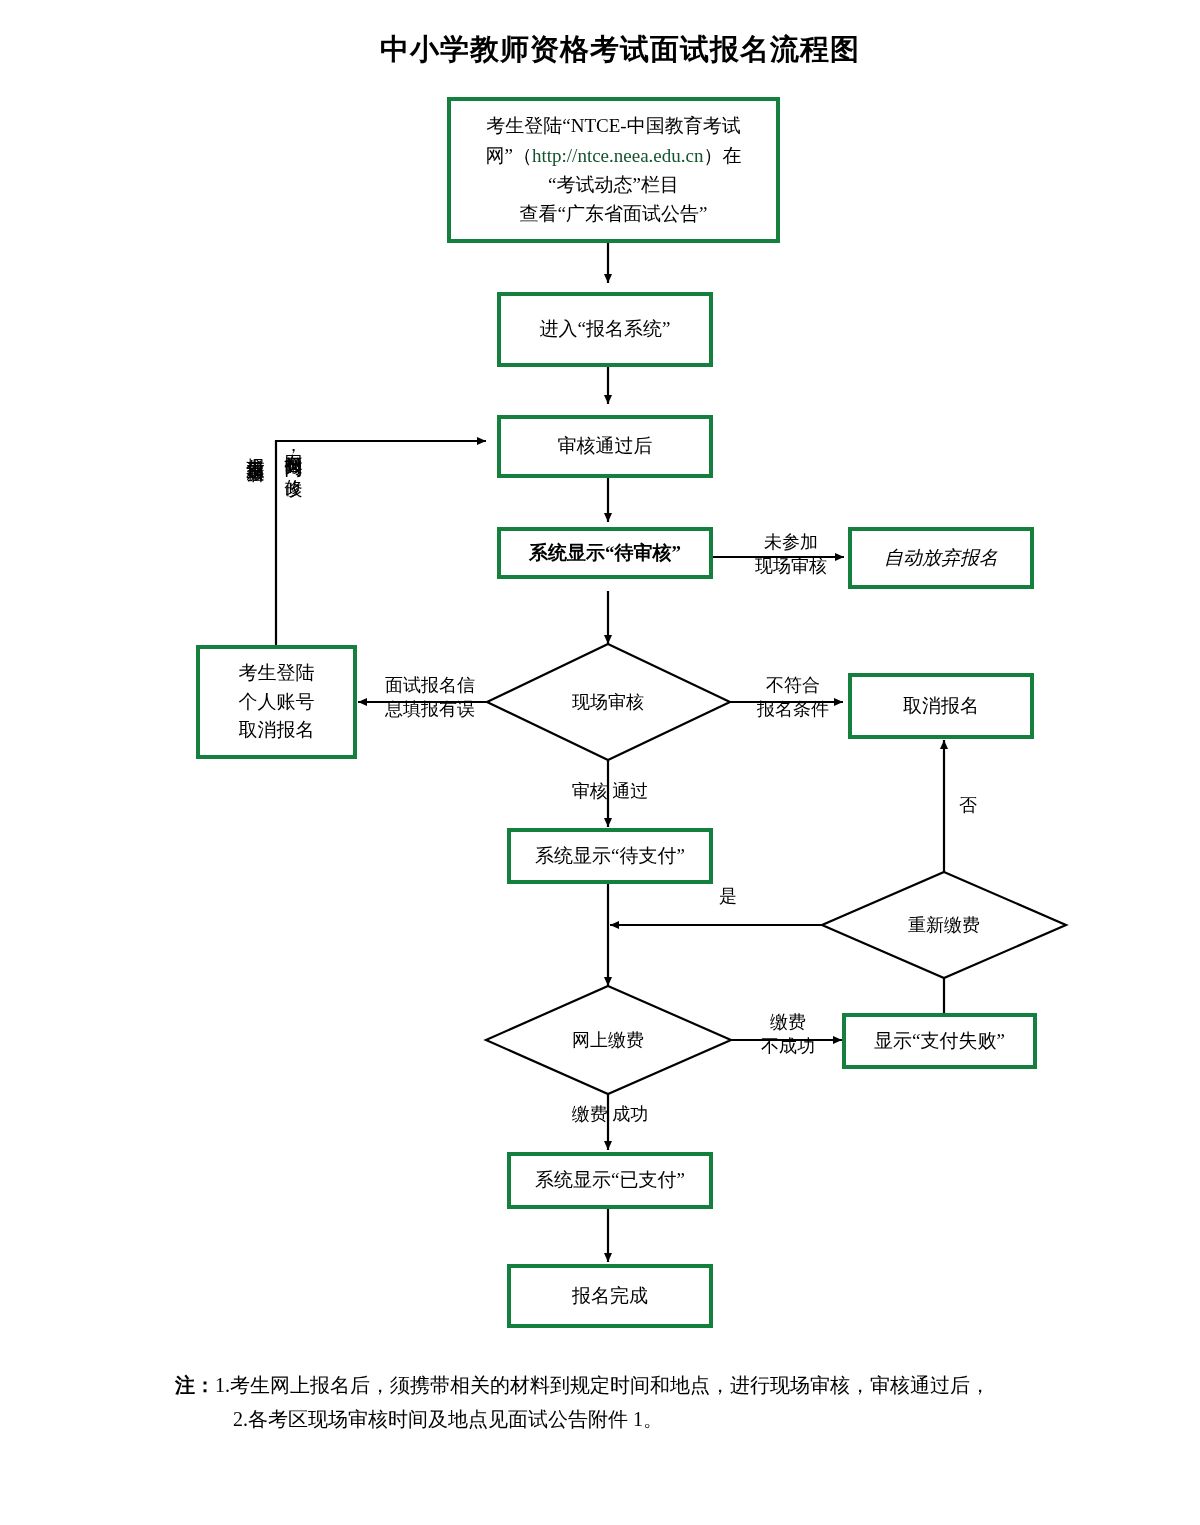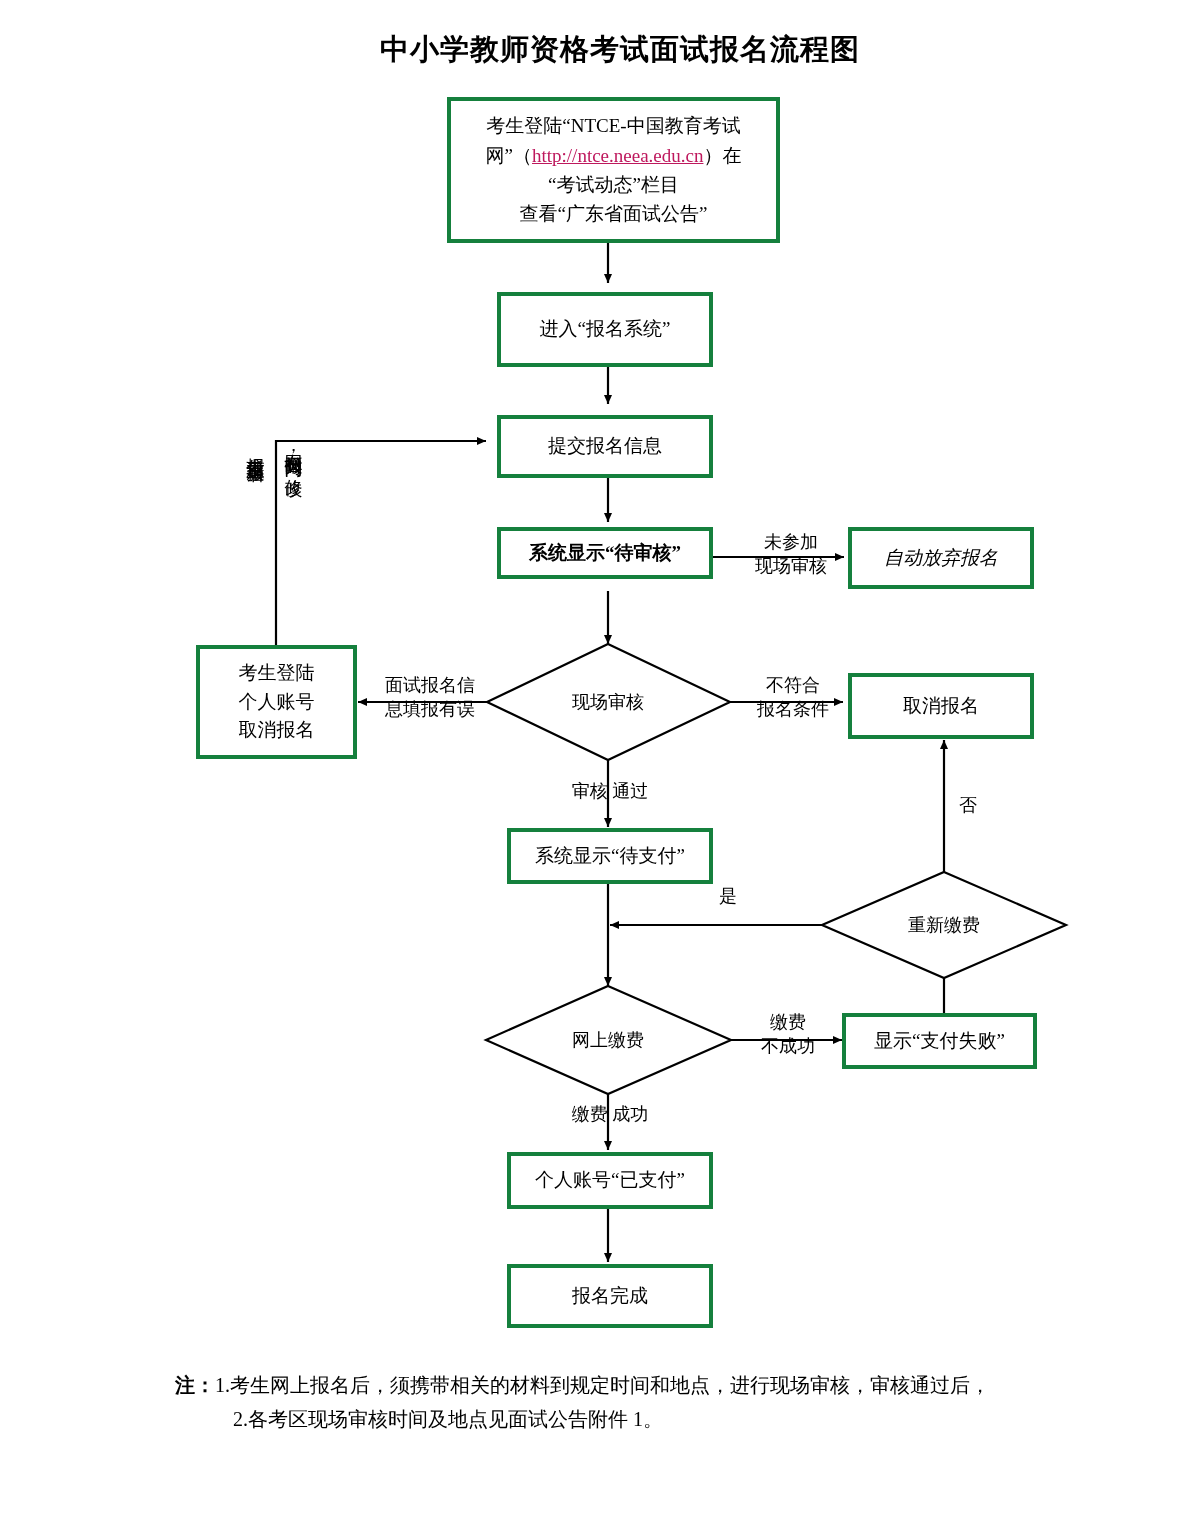--- a/index.html
+++ b/index.html
@@ -71,22 +71,21 @@
   .notes .n-head {
     font-weight: bold;
   }
   .note-line {
     display: block;
   }
   .note-indent {
     padding-left: 58px;
   }
   .link {
-    color: #be185d;
-    text-decoration: underline;
+    color: #14532d;
   }
   .topbox-text {
     font-size: 19px;
     line-height: 1.55;
   }
   svg line, svg path, svg polygon {
     shape-rendering: geometricPrecision;
   }
 </style>
 </head>
@@ -144,39 +143,39 @@
   <div class="topbox-text">
     <span>考生登陆“NTCE-中国教育考试</span><br>
     <span>网”（</span><a class="link">http://ntce.neea.edu.cn</a><span>）在</span><br>
     <span>“考试动态”栏目</span><br>
     <span>查看“广东省面试公告”</span>
   </div>
 </div>
 
 <div class="box" style="left:497px; top:292px; width:216px; height:75px;">进入“报名系统”</div>
 
-<div class="box" style="left:497px; top:415px; width:216px; height:63px;">提交报名信息</div>
+<div class="box" style="left:497px; top:415px; width:216px; height:63px;">审核通过后</div>
 
 <div class="box" style="left:497px; top:527px; width:216px; height:52px;font-weight:bold;">系统显示“待审核”</div>
 
 <div class="box" style="left:848px; top:527px; width:186px; height:62px;font-style:italic;">自动放弃报名</div>
 
 <div class="box" style="left:848px; top:673px; width:186px; height:66px;">取消报名</div>
 
 <div class="box" style="left:196px; top:645px; width:161px; height:114px;">
   <span style="white-space:pre-line">考生登陆
 个人账号
 取消报名</span>
 </div>
 
 <div class="box" style="left:507px; top:828px; width:206px; height:56px;">系统显示“待支付”</div>
 
 <div class="box" style="left:842px; top:1013px; width:195px; height:56px;">显示“支付失败”</div>
 
-<div class="box" style="left:507px; top:1152px; width:206px; height:57px;">个人账号“已支付”</div>
+<div class="box" style="left:507px; top:1152px; width:206px; height:57px;">系统显示“已支付”</div>
 
 <div class="box" style="left:507px; top:1264px; width:206px; height:64px;">报名完成</div>
 
 <div class="lbl" style="left:548px; top:690px; width:120px;">现场审核</div>
 <div class="lbl" style="left:884px; top:913px; width:120px;">重新缴费</div>
 <div class="lbl" style="left:548px; top:1028px; width:120px;">网上缴费</div>
 
 <div class="lbl" style="left:736px; top:530px; width:110px;">未参加
 现场审核</div>
 

